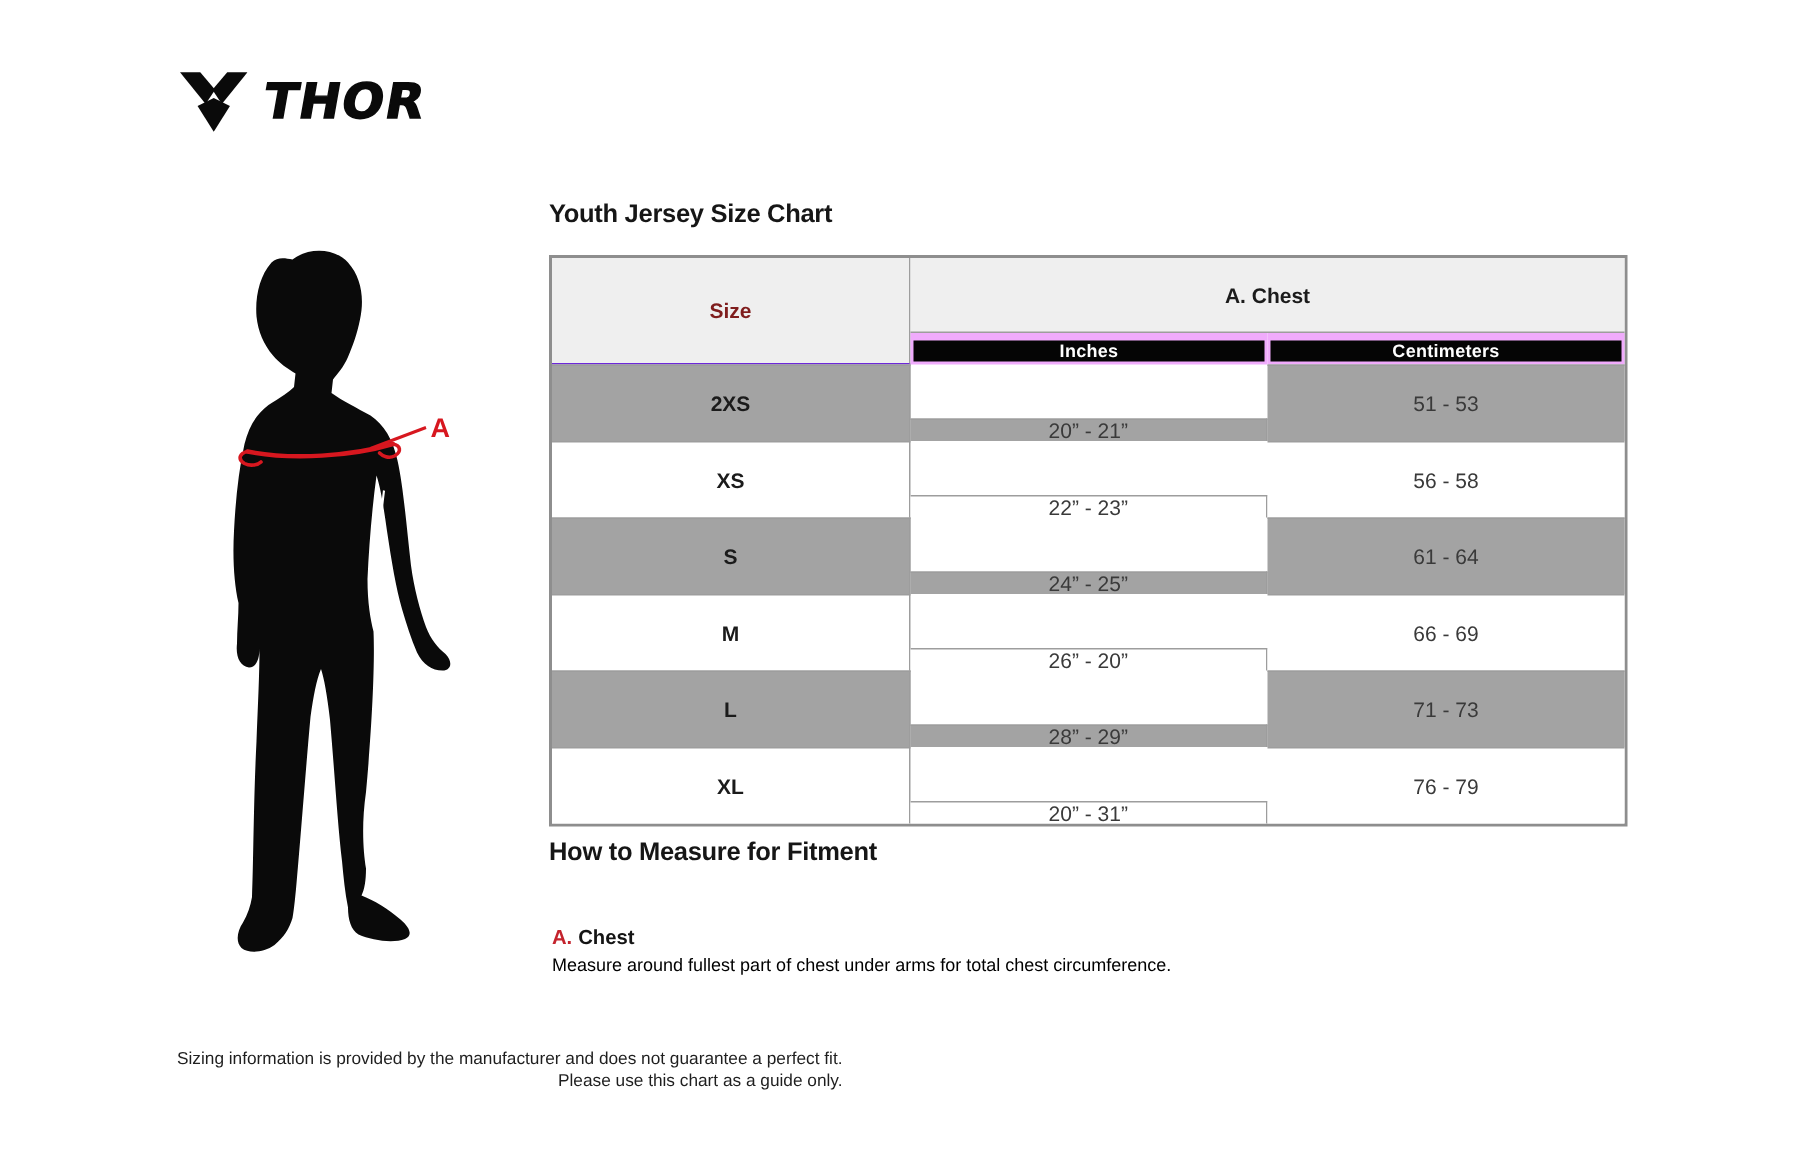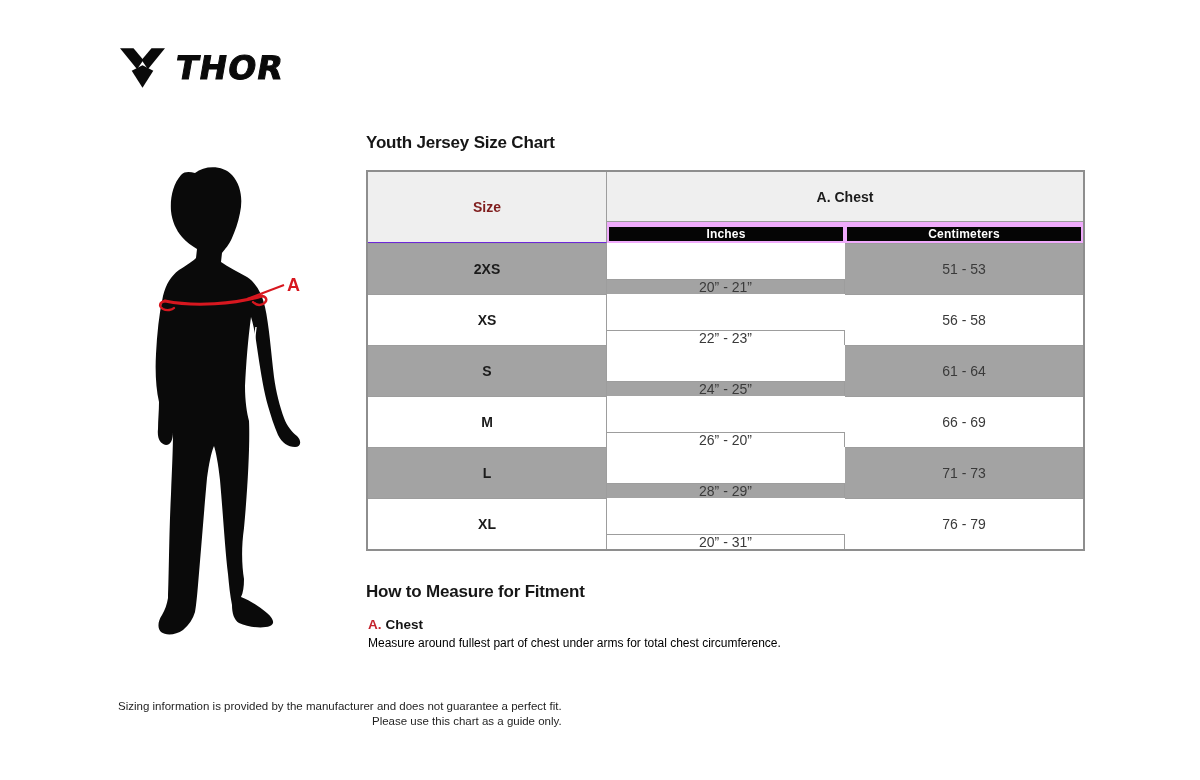--- a/index.html
+++ b/index.html
@@ -13,21 +13,21 @@
   .logo-word{
     font-family:"DejaVu Sans", sans-serif;font-weight:bold;font-size:33px;line-height:36px;
     letter-spacing:1px;color:#0a0a0a;transform:skewX(-10deg) scaleY(0.98);
     -webkit-text-stroke:1px #0a0a0a;
   }
   
   .section-title{
     position:absolute;font-size:17px;font-weight:bold;color:#161616;letter-spacing:-0.2px;
   }
   #chart-title{left:366px;top:133px;}
-  #measure-title{left:366px;top:582px;}
+  #measure-title{left:366px;top:558px;}
   
   .size-table{
     position:absolute;left:366px;top:170px;width:715px;
     border:2px solid #8e8e8e;background:#fff;
     display:grid;
     grid-template-columns:239px 238px 238px;
     grid-template-rows:50px 21px repeat(6,51px);
     font-size:14px;
   }
   .cell{display:flex;align-items:center;justify-content:center;}

